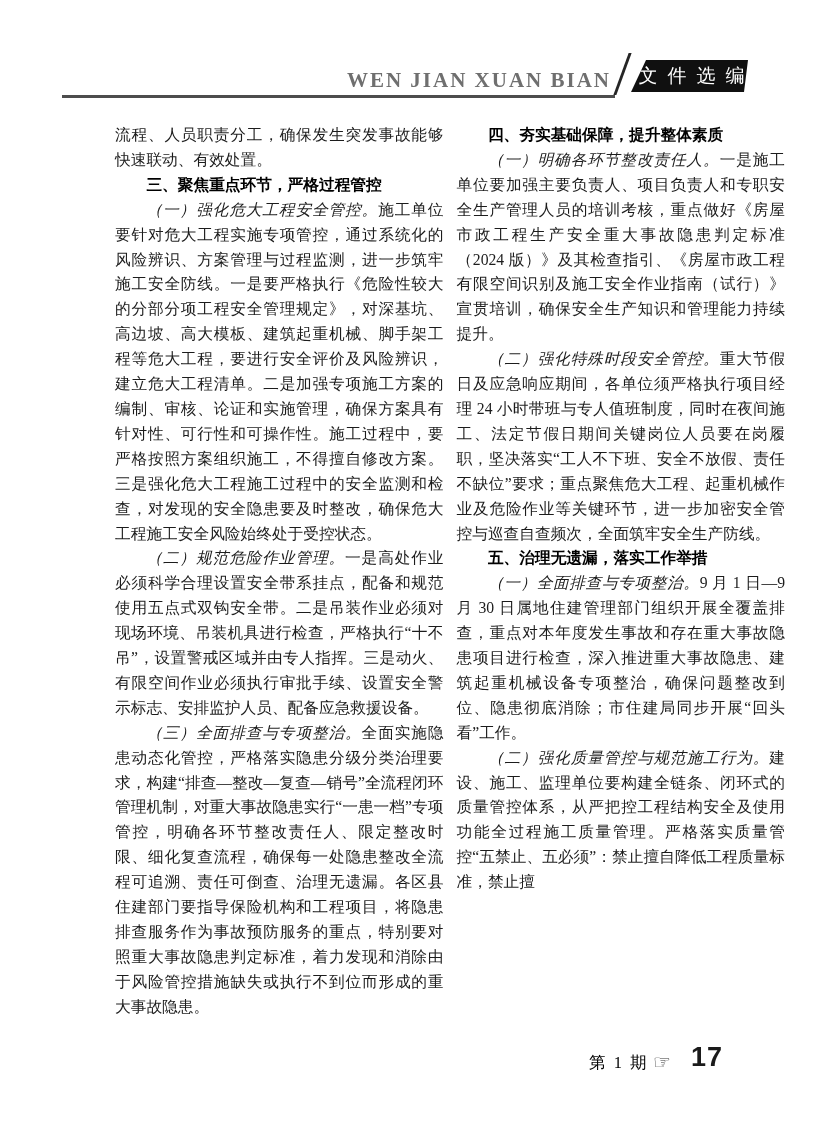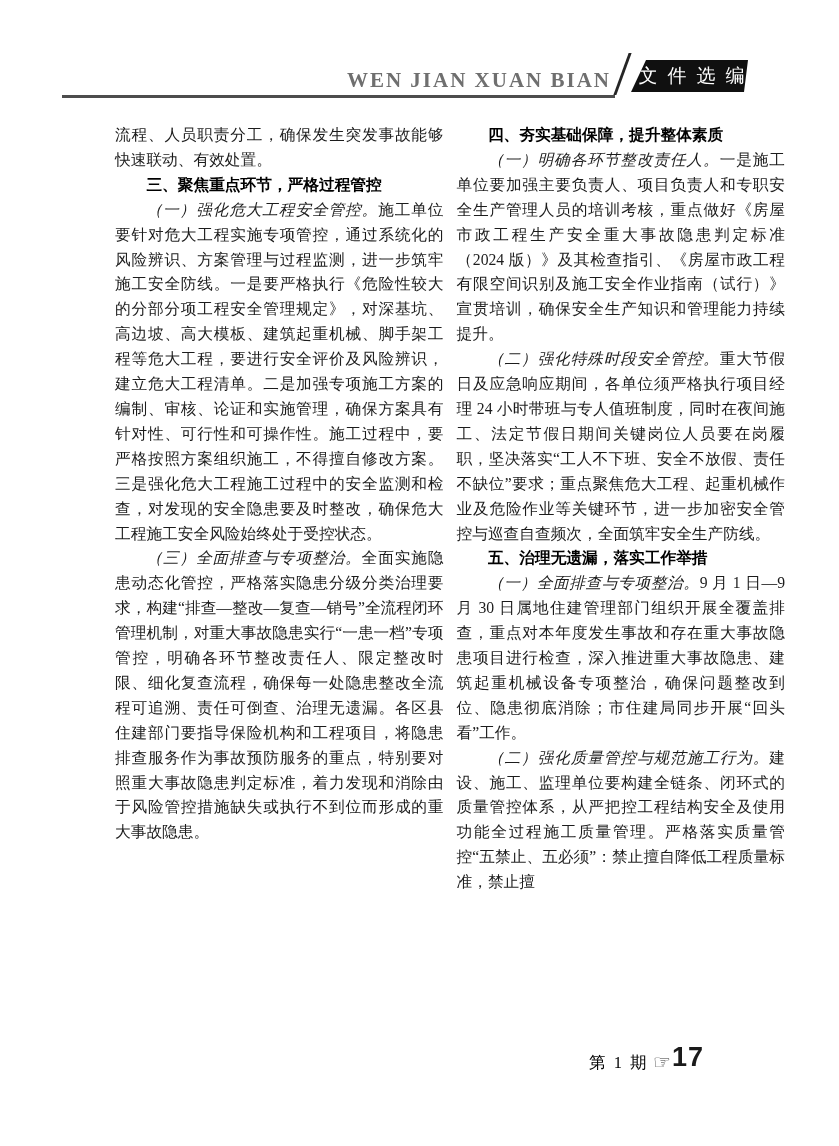--- a/index.html
+++ b/index.html
@@ -96,21 +96,21 @@
     white-space: nowrap;
   }
   .hand-icon {
     position: absolute;
     left: 653px; top: 1050px;
     font-size: 20px;
     color: #333333;
   }
   .page-number {
     position: absolute;
-    left: 672px; top: 1042px;
+    left: 691px; top: 1042px;
     font-family: "Liberation Sans", "DejaVu Sans", sans-serif;
     font-weight: bold;
     font-size: 27px;
     color: #1a1a1a;
     letter-spacing: 1px;
   }
 </style>
 </head>
 <body>
 
@@ -121,20 +121,21 @@
   <div class="header-slash"></div>
   <div class="title-badge">
     <span class="badge-text">文件选编</span>
   </div>
 
   <div class="columns">
     <div class="col">
         <p class="para noindent">流程、人员职责分工，确保发生突发事故能够快速联动、有效处置。</p>
         <p class="para heading">三、聚焦重点环节，严格过程管控</p>
         <p class="para"><span class="kai">（一）强化危大工程安全管控。</span>施工单位要针对危大工程实施专项管控，通过系统化的风险辨识、方案管理与过程监测，进一步筑牢施工安全防线。一是要严格执行《危险性较大的分部分项工程安全管理规定》，对深基坑、高边坡、高大模板、建筑起重机械、脚手架工程等危大工程，要进行安全评价及风险辨识，建立危大工程清单。二是加强专项施工方案的编制、审核、论证和实施管理，确保方案具有针对性、可行性和可操作性。施工过程中，要严格按照方案组织施工，不得擅自修改方案。三是强化危大工程施工过程中的安全监测和检查，对发现的安全隐患要及时整改，确保危大工程施工安全风险始终处于受控状态。</p>
+        <p class="para"><span class="kai">（二）规范危险作业管理。</span>一是高处作业必须科学合理设置安全带系挂点，配备和规范使用五点式双钩安全带。二是吊装作业必须对现场环境、吊装机具进行检查，严格执行“十不吊”，设置警戒区域并由专人指挥。三是动火、有限空间作业必须执行审批手续、设置安全警示标志、安排监护人员、配备应急救援设备。</p>
         <p class="para"><span class="kai">（三）全面排查与专项整治。</span>全面实施隐患动态化管控，严格落实隐患分级分类治理要求，构建“排查—整改—复查—销号”全流程闭环管理机制，对重大事故隐患实行“一患一档”专项管控，明确各环节整改责任人、限定整改时限、细化复查流程，确保每一处隐患整改全流程可追溯、责任可倒查、治理无遗漏。各区县住建部门要指导保险机构和工程项目，将隐患排查服务作为事故预防服务的重点，特别要对照重大事故隐患判定标准，着力发现和消除由于风险管控措施缺失或执行不到位而形成的重大事故隐患。</p>
       </div>
     <div class="col">
         <p class="para heading">四、夯实基础保障，提升整体素质</p>
         <p class="para"><span class="kai">（一）明确各环节整改责任人。</span>一是施工单位要加强主要负责人、项目负责人和专职安全生产管理人员的培训考核，重点做好《房屋市政工程生产安全重大事故隐患判定标准（2024 版）》及其检查指引、《房屋市政工程有限空间识别及施工安全作业指南（试行）》宣贯培训，确保安全生产知识和管理能力持续提升。</p>
         <p class="para"><span class="kai">（二）强化特殊时段安全管控。</span>重大节假日及应急响应期间，各单位须严格执行项目经理 24 小时带班与专人值班制度，同时在夜间施工、法定节假日期间关键岗位人员要在岗履职，坚决落实“工人不下班、安全不放假、责任不缺位”要求；重点聚焦危大工程、起重机械作业及危险作业等关键环节，进一步加密安全管控与巡查自查频次，全面筑牢安全生产防线。</p>
         <p class="para heading">五、治理无遗漏，落实工作举措</p>
         <p class="para"><span class="kai">（一）全面排查与专项整治。</span>9 月 1 日—9 月 30 日属地住建管理部门组织开展全覆盖排查，重点对本年度发生事故和存在重大事故隐患项目进行检查，深入推进重大事故隐患、建筑起重机械设备专项整治，确保问题整改到位、隐患彻底消除；市住建局同步开展“回头看”工作。</p>
         <p class="para"><span class="kai">（二）强化质量管控与规范施工行为。</span>建设、施工、监理单位要构建全链条、闭环式的质量管控体系，从严把控工程结构安全及使用功能全过程施工质量管理。严格落实质量管控“五禁止、五必须”：禁止擅自降低工程质量标准，禁止擅</p>
       </div>

